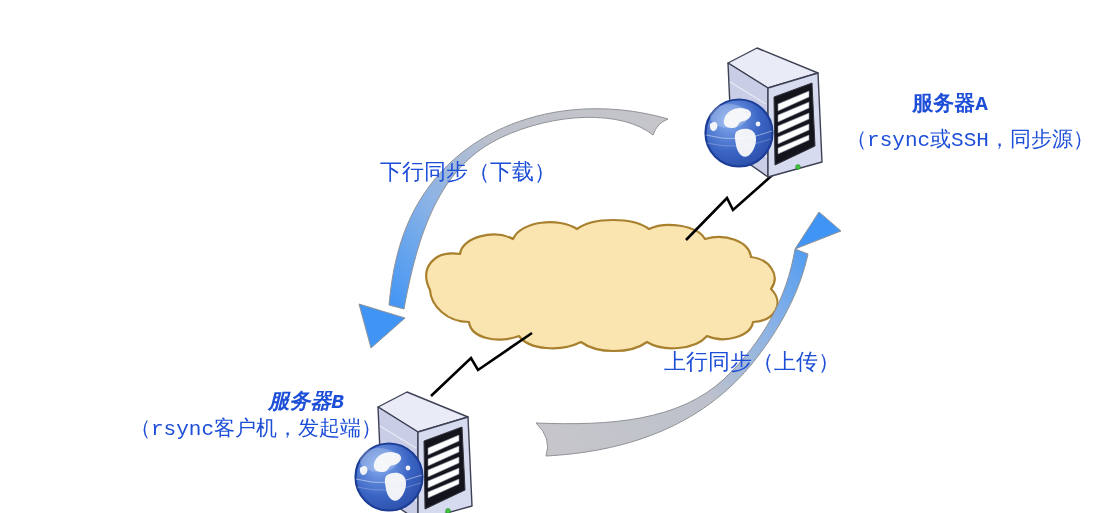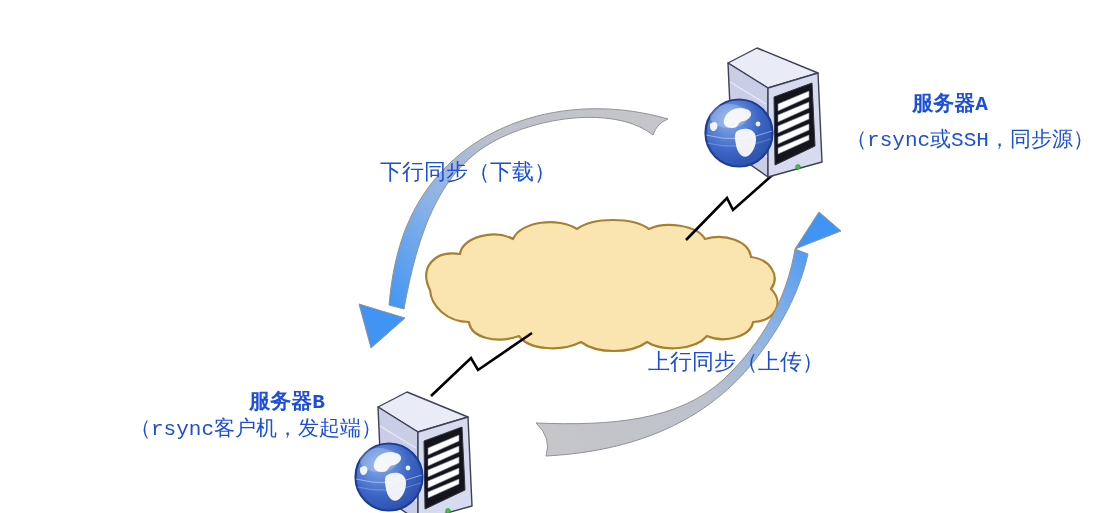--- a/index.html
+++ b/index.html
@@ -102,22 +102,22 @@
 
     <path fill="none" stroke="#000000" stroke-width="2.6" d="M778,170 L733,210 L727,198 L686,240"></path>
     <path fill="none" stroke="#000000" stroke-width="2.6" d="M532,333 L478,370 L471,358 L431,396"></path>
 
     <use href="#server-icon" transform="translate(702,40)"></use>
     <use href="#server-icon" transform="translate(352,384)"></use>
   </svg>
 
   <div class="lbl" style="left:368px;top:160px;width:200px;">下行同步（下载）</div>
 
-  <div class="lbl" style="left:636px;top:350px;width:200px;">上行同步（上传）</div>
+  <div class="lbl" style="left:652px;top:350px;width:200px;">上行同步（上传）</div>
 
 
   <div class="lbl srv-title" style="left:850px;top:92px;width:200px;">服务器A</div>
   <div class="lbl srv-sub" style="left:834px;top:120px;width:272px;margin-top:8px;">（rsync或SSH，同步源）</div>
 
-  <div class="lbl srv-title" style="left:187px;top:390px;width:200px;">服务器B</div>
+  <div class="lbl srv-title" style="left:206px;top:390px;width:200px;font-style:italic;">服务器B</div>
   <div class="lbl srv-sub" style="left:100px;top:417px;width:312px;">（rsync客户机，发起端）</div>
 
 </div>
 
 </body></html>

